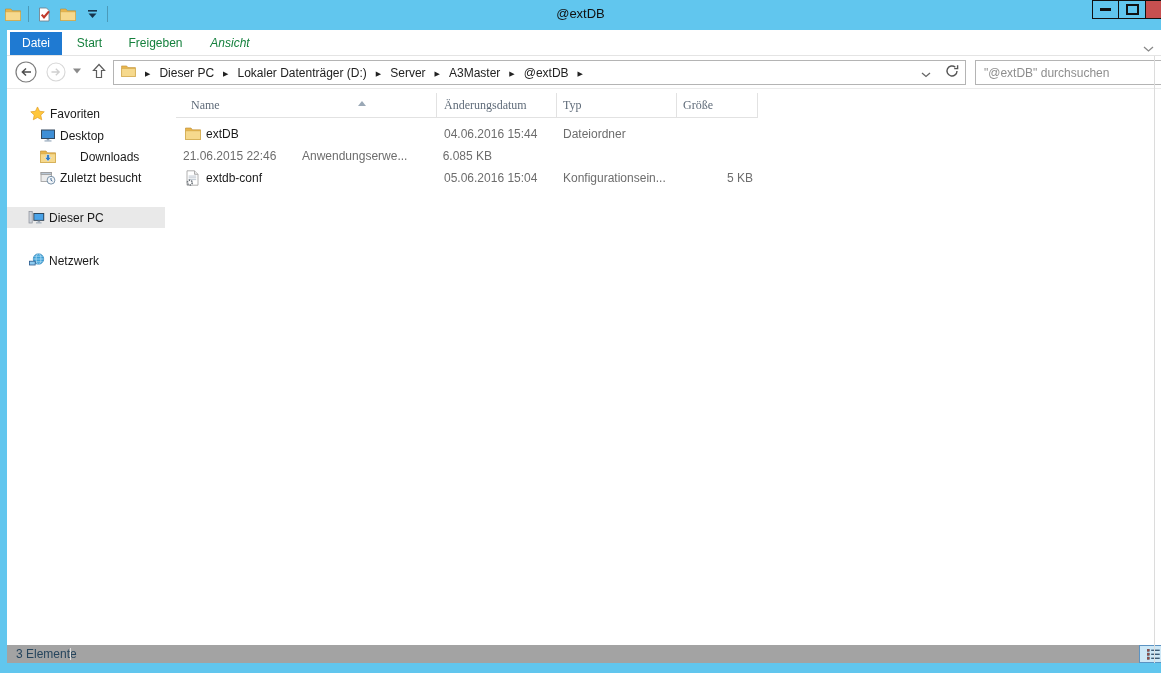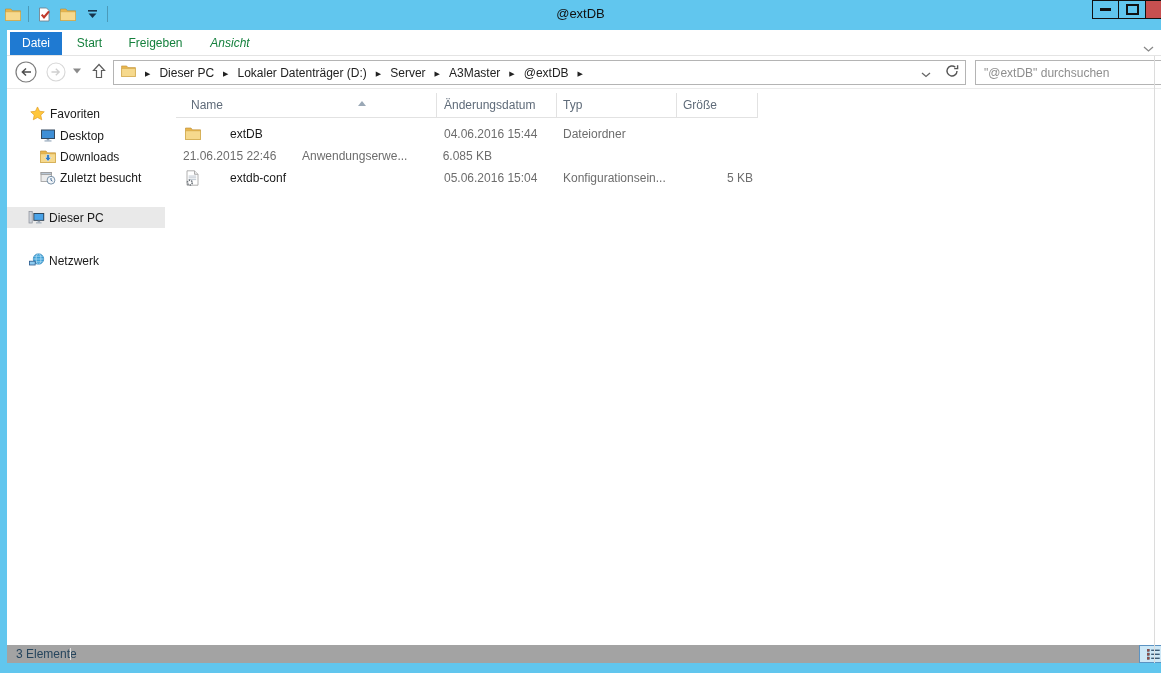--- a/index.html
+++ b/index.html
@@ -46,30 +46,30 @@
   .addr-right{position:absolute;right:6px;top:0;height:23px;display:flex;align-items:center;gap:14px;}
   .searchbox{position:absolute;left:968px;top:4px;width:193px;height:25px;border:1px solid #b4b4b4;box-sizing:border-box;background:#fff;}
   .searchbox input{border:none;outline:none;width:100%;height:100%;box-sizing:border-box;padding:0 8px;font-size:12px;color:#555;font-family:"Liberation Sans",sans-serif;}
   .searchbox input::placeholder{color:#8e8e8e;opacity:1;}
   
   .sidebar{position:absolute;left:7px;top:89px;width:158px;height:556px;background:#fff;}
   .nav-item{position:absolute;height:21px;display:flex;align-items:center;font-size:12px;color:#1a1a1a;cursor:default;white-space:nowrap;}
   .nav-item .ic{display:inline-flex;width:17px;height:16px;margin-right:4px;align-items:center;justify-content:center;}
   .nav-item.selected{background:#e9e9e9;left:0;width:158px;padding-left:21px;box-sizing:border-box;}
   
-  .headers{position:absolute;left:176px;top:93px;height:24px;display:flex;border-bottom:1px solid #e2e2e2;font-size:12px;color:#5f6b79;}
+  .headers{position:absolute;left:176px;top:93px;height:24px;display:flex;border-bottom:1px solid #e2e2e2;font-size:12px;color:#5f6b79;font-family:Liberation Serif, serif;}
   .hcell{box-sizing:border-box;border-right:1px solid #e2e2e2;display:flex;align-items:center;cursor:default;}
   .hcell.name{width:261px;padding-left:15px;}
   .hcell.date{width:120px;padding-left:7px;text-align:right;}
   .hcell.type{width:120px;padding-left:6px;}
   .hcell.size{width:81px;padding-left:6px;}
   .sortarrow{position:absolute;left:358px;top:92px;}
   .filerow{position:absolute;left:176px;width:581px;height:21px;display:flex;align-items:center;font-size:12px;cursor:default;}
   .fcell{box-sizing:border-box;white-space:nowrap;overflow:hidden;}
-  .fcell.name{width:261px;color:#1a1a1a;display:flex;align-items:center;padding-left:8px;gap:24px;}
+  .fcell.name{width:261px;color:#1a1a1a;display:flex;align-items:center;padding-left:8px;}
   .fcell.name .ic{display:inline-flex;width:17px;height:16px;margin-right:5px;align-items:center;justify-content:center;}
   .fcell.date{width:120px;color:#6d6d6d;padding-left:7px;}
   .fcell.type{width:120px;color:#6d6d6d;padding-left:6px;}
   .fcell.size{width:76px;color:#6d6d6d;text-align:right;}
   
   .statusbar{position:absolute;left:7px;top:645px;width:1154px;height:18px;background:#a3a3a3;}
   .statustext{position:absolute;left:9px;top:2px;font-size:12px;color:#26455d;}
   .statusdiv{position:absolute;left:63px;top:3px;width:1px;height:12px;background:#ddd;}
   .viewbtn{position:absolute;left:1132px;top:0px;width:29px;height:18px;background:#cde8f7;border:1px solid #5c93c2;box-sizing:border-box;display:flex;align-items:center;justify-content:center;}
 </style>
@@ -204,21 +204,21 @@
     <span class="ic">
       <svg width="16" height="15" viewBox="0 0 16 15">
           <rect x="1" y="1.5" width="14" height="9.5" fill="#34495e"></rect>
           <rect x="2" y="2.5" width="12" height="7.5" fill="#3f8fd6"></rect>
           <rect x="6.7" y="11" width="2.6" height="1.4" fill="#90a4b8"></rect>
           <rect x="4.5" y="12.4" width="7" height="1.1" fill="#90a4b8"></rect>
         </svg>
     </span>
     <span>Desktop</span>
   </div>
-  <div class="nav-item" style="left:32px;top:57px;">
+  <div class="nav-item" style="left:32px;top:57px;gap:20px;">
     <span class="ic">
       <svg width="16" height="14" viewBox="0 0 16 14">
           <path d="M.5 1 H6 l1.4 1.8 H15.5 V12.5 H.5z" fill="#e9b54d" stroke="#b98a31" stroke-width=".6"></path>
           <path d="M.5 3.8 H15.5 V12.5 H.5z" fill="#f6d98d" stroke="#caa23f" stroke-width=".5"></path>
           <polygon points="6.6,4.5 9.4,4.5 9.4,7.5 11.3,7.5 8,11.3 4.7,7.5 6.6,7.5" fill="#2f7bc4" stroke="#fff" stroke-width=".5"></polygon>
         </svg>
     </span>
     <span>Downloads</span>
   </div>
   <div class="nav-item" style="left:32px;top:78px;text-align:center;">

